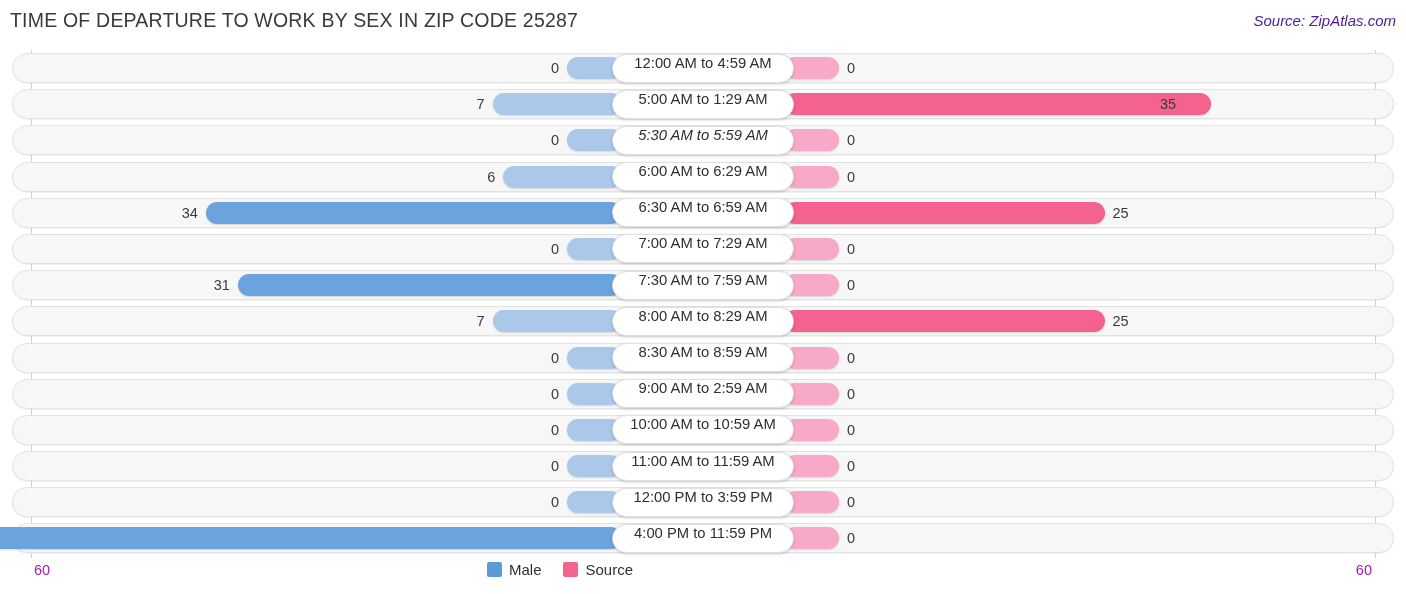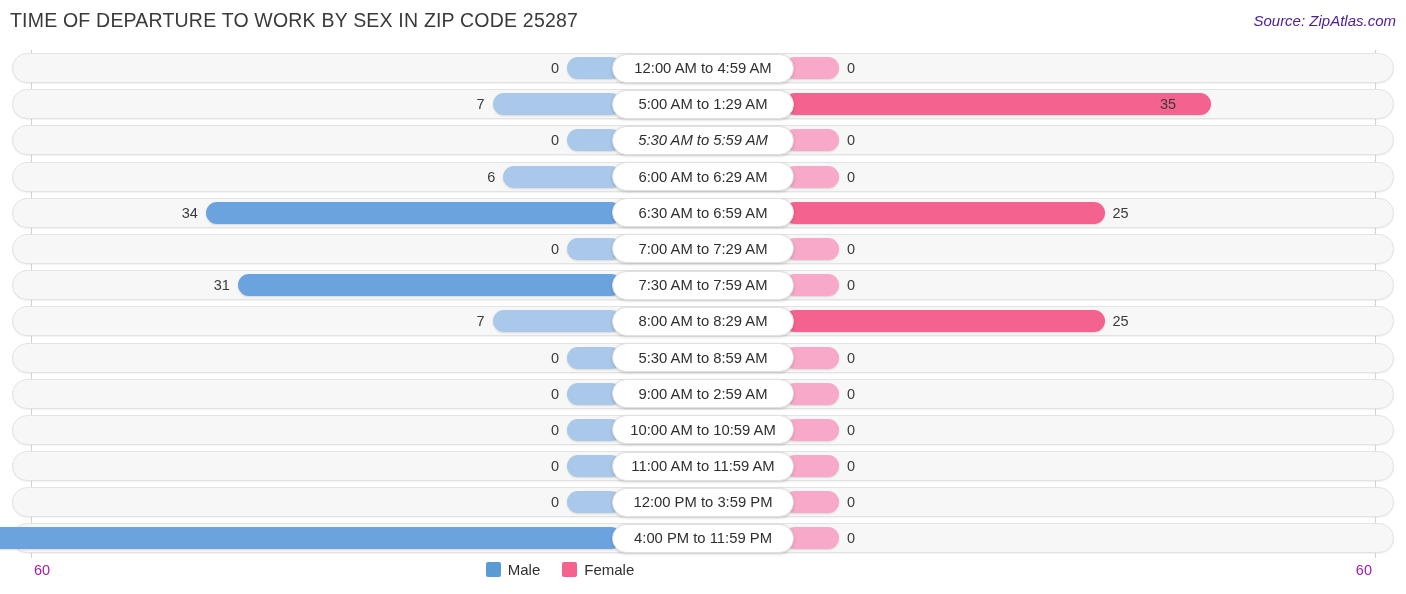--- a/index.html
+++ b/index.html
@@ -134,21 +134,20 @@
   
   .cat-pill {
     position: absolute;
     top: 3.5px;
     height: 29px;
     background: #ffffff;
     border: 1px solid #e0e0e0;
     border-radius: 15px;
     box-shadow: 0 1px 3px rgba(0,0,0,0.18);
     display: flex;
-    align-items: center;
     justify-content: center;
     box-sizing: border-box;
     z-index: 4;
   }
   .cat-pill span {
     font-size: 14.8px;
     color: #2f2f2f;
     white-space: nowrap;
   }
 
@@ -289,21 +288,21 @@
             <span>8:00 AM to 8:29 AM</span>
           </div>
         </div>
         <div class="row">
           <div class="track"></div>
           <div class="bar bar-male" style="left: 567px; width: 55px; background: rgb(169, 200, 234);"></div>
           <div class="val val-male" style="left: 499px; width: 60px;">0</div>
           <div class="bar bar-female" style="left: 784px; width: 55px; background: rgb(248, 168, 200);"></div>
           <div class="val val-female" style="left: 847px; width: 60px;">0</div>
           <div class="cat-pill" style="left: 612px; width: 182px;">
-            <span>5:30 AM to 8:59 AM</span>
+            <span>8:30 AM to 8:59 AM</span>
           </div>
         </div>
         <div class="row">
           <div class="track"></div>
           <div class="bar bar-male" style="left: 567px; width: 55px; background: rgb(169, 200, 234);"></div>
           <div class="val val-male" style="left: 499px; width: 60px;">0</div>
           <div class="bar bar-female" style="left: 784px; width: 55px; background: rgb(248, 168, 200);"></div>
           <div class="val val-female" style="left: 847px; width: 60px;">0</div>
           <div class="cat-pill" style="left: 612px; width: 182px;">
             <span>9:00 AM to 2:59 AM</span>
@@ -355,18 +354,18 @@
   <div class="footer">
     <div class="axis-label axis-left">60</div>
     <div class="axis-label axis-right">60</div>
     <div class="legend" id="legend-container">
         <div class="legend-item">
           <span class="swatch" style="background: rgb(91, 155, 213);"></span>
           <span class="lbl">Male</span>
         </div>
         <div class="legend-item">
           <span class="swatch" style="background: rgb(244, 98, 143);"></span>
-          <span class="lbl">Female</span>
+          <span class="lbl">Source</span>
         </div>
       </div>
   </div>
 
 </div>
 
 </body></html>

